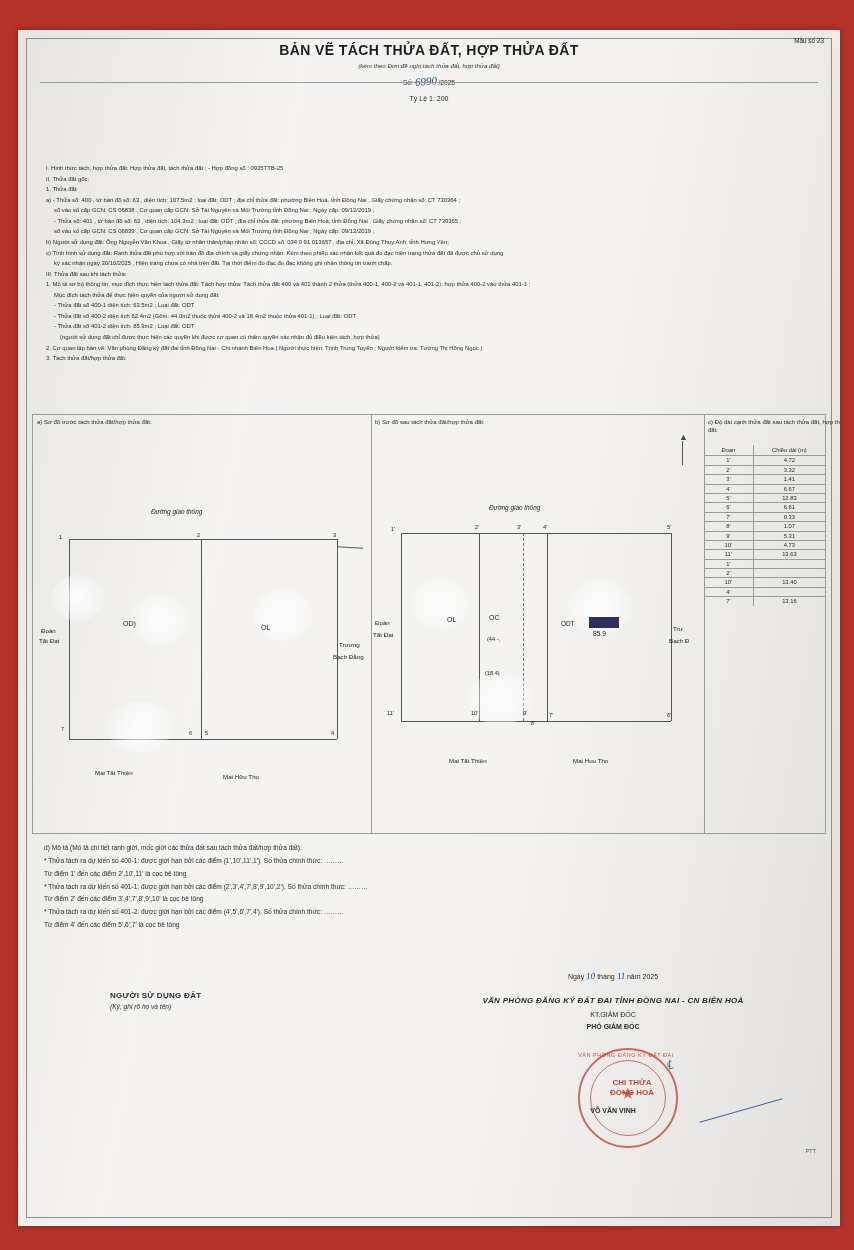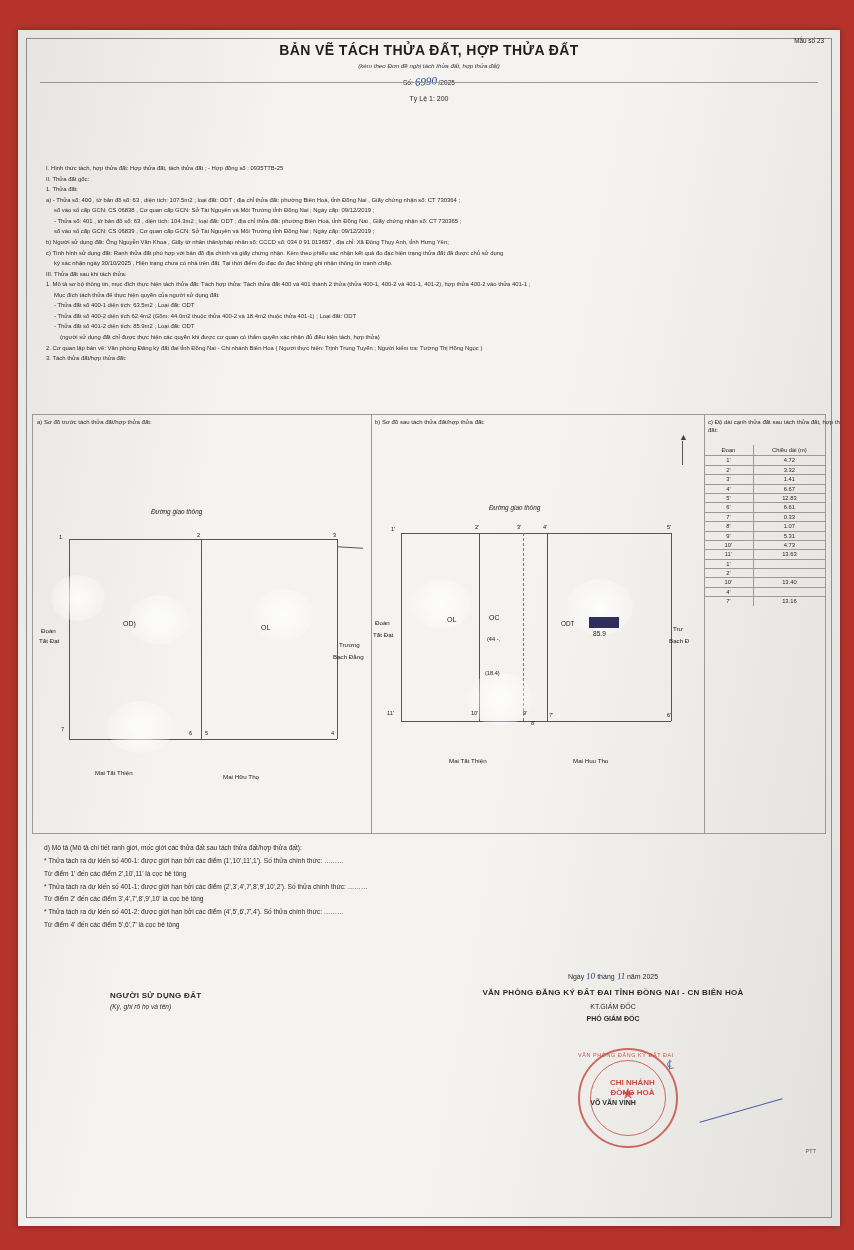--- a/index.html
+++ b/index.html
@@ -351,38 +351,38 @@
 
   <div class="sign">
     <div class="sign-r">
       <div class="date">
         <span>Ngày</span>
         <span class="pen" style="font-size:9px;">10</span>
         <span>tháng</span>
         <span class="pen" style="font-size:9px;">11</span>
         <span>năm 2025</span>
       </div>
-      <div class="sg-t" style="margin-top:4px;">VĂN PHÒNG ĐĂNG KÝ ĐẤT ĐAI TỈNH ĐỒNG NAI - CN BIÊN HOÀ</div>
+      <div class="sg-t" style="margin-top:12px;font-style:italic;">VĂN PHÒNG ĐĂNG KÝ ĐẤT ĐAI TỈNH ĐỒNG NAI - CN BIÊN HOÀ</div>
       <div class="sg-n" style="margin-top:3px;">KT.GIÁM ĐỐC</div>
       <div class="sg-n" style="margin-top:2px;font-weight:bold;">PHÓ GIÁM ĐỐC</div>
       <div class="sg-n" style="margin-top:74px;font-weight:bold;">VÕ VĂN VINH</div>
     </div>
 
     <div class="sign-l">
       <div class="sg-t">NGƯỜI SỬ DỤNG ĐẤT</div>
       <div class="sg-s">(Ký, ghi rõ họ và tên)</div>
     </div>
 
     <div class="seal">
       <div class="inner"></div>
       <div class="star">★</div>
     </div>
     <div class="seal-arc">VĂN PHÒNG ĐĂNG KÝ ĐẤT ĐAI</div>
     <div class="seal-txt">
-      <span>CHI NHÁNH</span><br>
+      <span>CHI THỬA</span><br>
       <span>ĐỒNG HOÀ</span>
     </div>
     <div class="sigmark" style="left:648px;top:86px;">℄</div>
     <div class="sigstroke" style="left:680px;top:140px;width:86px;"></div>
   </div>
 
   <div class="footnote">PTT</div>
 </div>
 
 </body></html>

